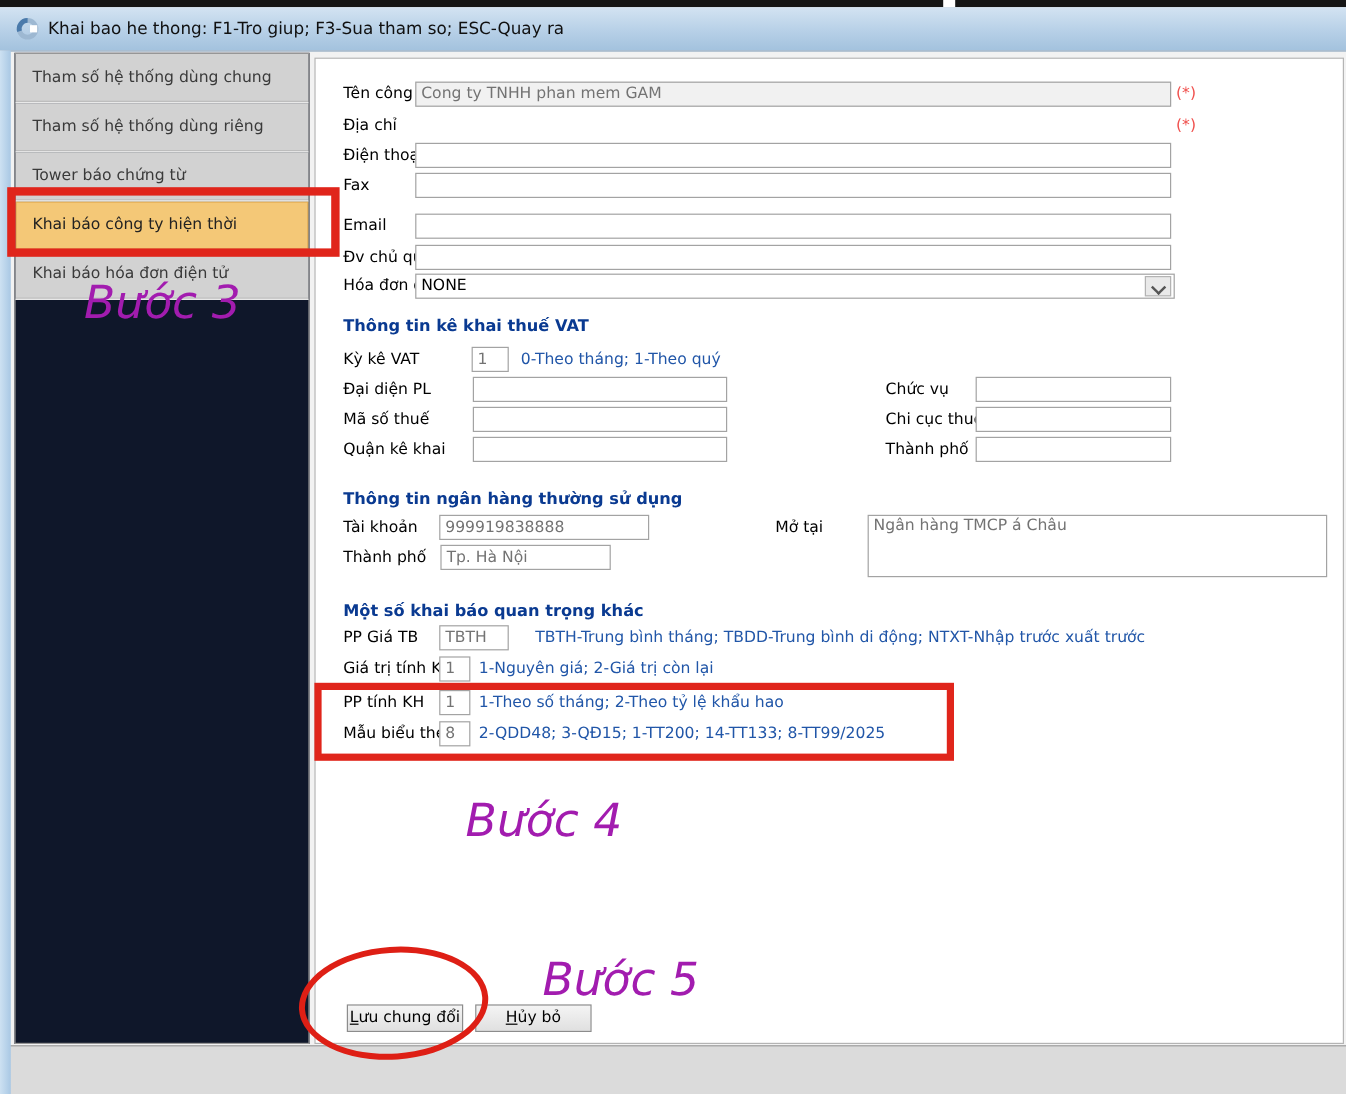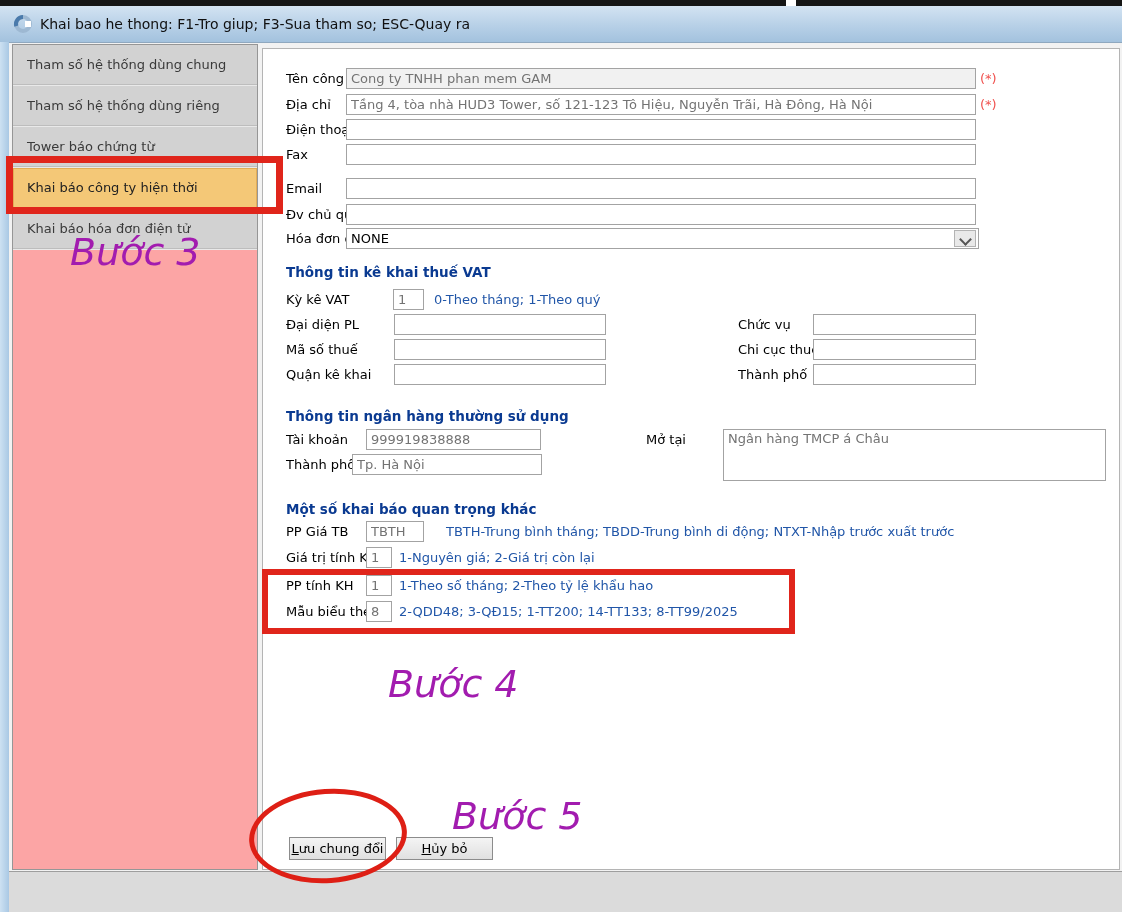--- a/index.html
+++ b/index.html
@@ -11,21 +11,21 @@
   .top-strip .notch{position:absolute;left:786px;top:0;width:10px;height:6px;background:#ffffff;}
   .titlebar{position:absolute;left:0;top:6px;width:1122px;height:36px;
     background:linear-gradient(#d3e3f2,#b7d0e7 55%,#a3c2de);border-bottom:1px solid #8fa8bf;}
   .titlebar .title{position:absolute;left:40px;top:10px;font-size:14px;color:#101010;white-space:nowrap;}
   .titlebar .logo{position:absolute;left:13px;top:8px;width:20px;height:20px;}
   .left-strip{position:absolute;left:0;top:42px;width:9px;height:870px;
     background:linear-gradient(90deg,#cde1f2,#a9c8e4);z-index:6;}
   .footer{position:absolute;left:0;top:871px;width:1122px;height:41px;background:#dbdbdb;border-top:1px solid #9e9e9e;z-index:2;}
 
   
-  .sidebar{position:absolute;left:12px;top:44px;width:246px;height:826px;background:#fca5a5;
+  .sidebar{position:absolute;left:12px;top:44px;width:246px;height:826px;background:#0f172a;
     border:1px solid #969696;box-sizing:border-box;z-index:3;}
   .side-item{position:relative;height:40px;line-height:40px;background:#d2d2d2;
     border-bottom:1px solid #e9e9e9;box-shadow:inset 0 -1px 0 #bdbdbd;
     padding-left:14px;font-size:13px;color:#3a3a3a;cursor:pointer;white-space:nowrap;overflow:hidden;}
   .side-item.active{background:#f4c877;box-shadow:inset 0 0 0 1px #e3ad56;color:#222;}
 
   
   .panel{position:absolute;left:262px;top:48px;width:858px;height:822px;background:#ffffff;
     border:1px solid #b4b4b4;box-sizing:border-box;z-index:3;}
   .lbl{position:absolute;font-size:13px;color:#000;white-space:nowrap;}
@@ -89,21 +89,20 @@
     <div class="side-item">Khai báo hóa đơn điện tử</div>
   </div>
 
   <div class="panel">
 
     <span class="lbl" style="left:23px;top:22px;">Tên công ty</span>
     <input class="fld readonly" style="left: 83px; top: 19px; width: 630px;" readonly="" value="Cong ty TNHH phan mem GAM">
     <span class="req" style="left:717px;top:22px;">(*)</span>
 
     <span class="lbl" style="left:23px;top:48px;">Địa chỉ</span>
-    <input class="fld" style="left: 83px; top: 45px; width: 630px;" value="Tầng 4, tòa nhà HUD3 Tower, số 121-123 Tô Hiệu, Nguyễn Trãi, Hà Đông, Hà Nội">
     <span class="req" style="left:717px;top:48px;">(*)</span>
 
     <span class="lbl" style="left:23px;top:73px;">Điện thoại</span>
     <input class="fld" style="left: 83px; top: 70px; width: 630px;" value="">
 
     <span class="lbl" style="left:23px;top:98px;">Fax</span>
     <input class="fld" style="left: 83px; top: 95px; width: 630px;" value="">
 
     <span class="lbl" style="left:23px;top:132px;">Email</span>
     <input class="fld" style="left: 83px; top: 129px; width: 630px;" value="">
@@ -141,21 +140,21 @@
     <input class="fld" style="left: 550px; top: 315px; width: 163px;" value="">
 
     <span class="sect" style="left:23px;top:359px;">Thông tin ngân hàng thường sử dụng</span>
 
     <span class="lbl" style="left:23px;top:383px;">Tài khoản</span>
     <input class="fld" style="left: 103px; top: 380px; width: 175px;" value="999919838888">
     <span class="lbl" style="left:383px;top:383px;">Mở tại</span>
     <textarea class="fld" style="left: 460px; top: 380px; width: 383px;">Ngân hàng TMCP á Châu</textarea>
 
     <span class="lbl" style="left:23px;top:408px;">Thành phố</span>
-    <input class="fld" style="left: 89px; top: 405px; width: 190px;" value="Tp. Hà Nội">
+    <input class="fld" style="left: 104px; top: 405px; width: 142px;" value="Tp. Hà Nội">
 
     <span class="sect" style="left:23px;top:452px;">Một số khai báo quan trọng khác</span>
 
     <span class="lbl" style="left:23px;top:475px;">PP Giá TB</span>
     <input class="fld" style="left: 103px; top: 472px; width: 58px;" value="TBTH">
     <span class="hint" style="left:171px;top:475px;margin-left:12px;">TBTH-Trung bình tháng; TBDD-Trung bình di động; NTXT-Nhập trước xuất trước</span>
 
     <span class="lbl" style="left:23px;top:501px;">Giá trị tính KH</span>
     <input class="fld" style="left: 103px; top: 498px; width: 26px;" value="1">
     <span class="hint" style="left:136px;top:501px;">1-Nguyên giá; 2-Giá trị còn lại</span>

